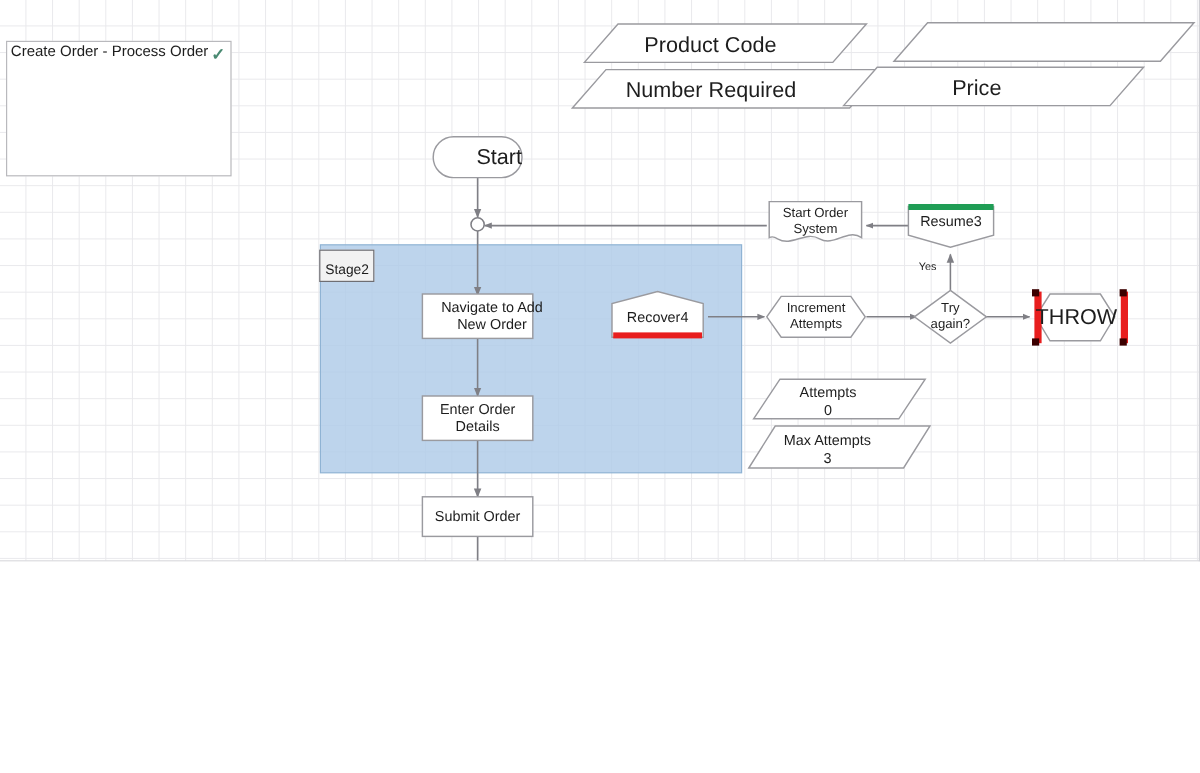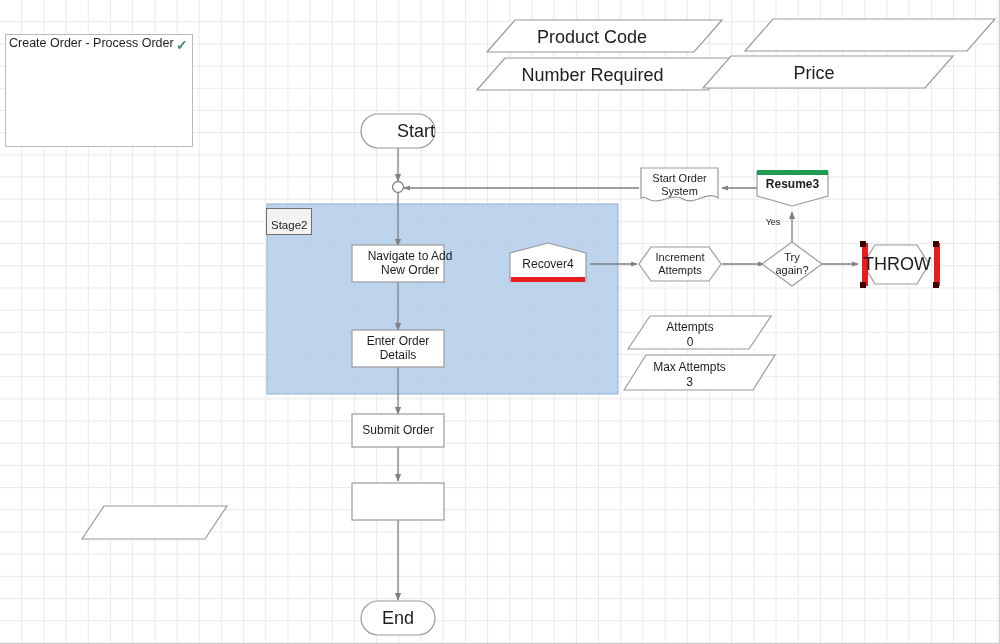--- a/index.html
+++ b/index.html
@@ -4,21 +4,21 @@
 <title>Create Order - Process Order</title>
 <style>
   html, body {
     margin: 0;
     padding: 0;
     background: #ffffff;
   }
   #canvas {
     position: relative;
     width: 1000px;
-    height: 644px;
+    height: 468px;
     overflow: hidden;
     background-color: #ffffff;
     background-image:
       linear-gradient(to right, #e9e9ec 1px, transparent 1px),
       linear-gradient(to bottom, #e9e9ec 1px, transparent 1px);
     background-size: 22.2px 22.2px;
     background-position: -1px -1px;
     font-family: "Liberation Sans", sans-serif;
     border-right: 1px solid #cfcfd4;
     border-bottom: 1px solid #cfcfd4;
@@ -216,21 +216,21 @@
   <div class="node-label fs13" style="left:361px; top:601px; width:74px; height:34px;">End</div>
 
   <div class="node-label fs12" style="left:510px; top:252px; width:76px; height:25px;">Recover4</div>
 
   <div class="node-label fs11" style="left:639px; top:248px; width:82px; height:32px;">Increment
 Attempts</div>
 
   <div class="node-label fs11" style="left:766px; top:250px; width:52px; height:28px;">Try
 again?</div>
 
-  <div class="node-label fs12" style="left:757px; top:175px; width:71px; height:20px;font-weight:bold;">Resume3</div>
+  <div class="node-label fs12" style="left:757px; top:175px; width:71px; height:20px;">Resume3</div>
 
   <div class="node-label fs11" style="left:641px; top:170px; width:77px; height:30px;">Start Order
 System</div>
 
   <div class="node-label fs13" style="left:868px; top:250px; width:58px; height:28px;">THROW</div>
 
   <div class="node-label fs9" style="left:760px; top:215px; width:26px; height:14px;">Yes</div>
 
 </div>
 

